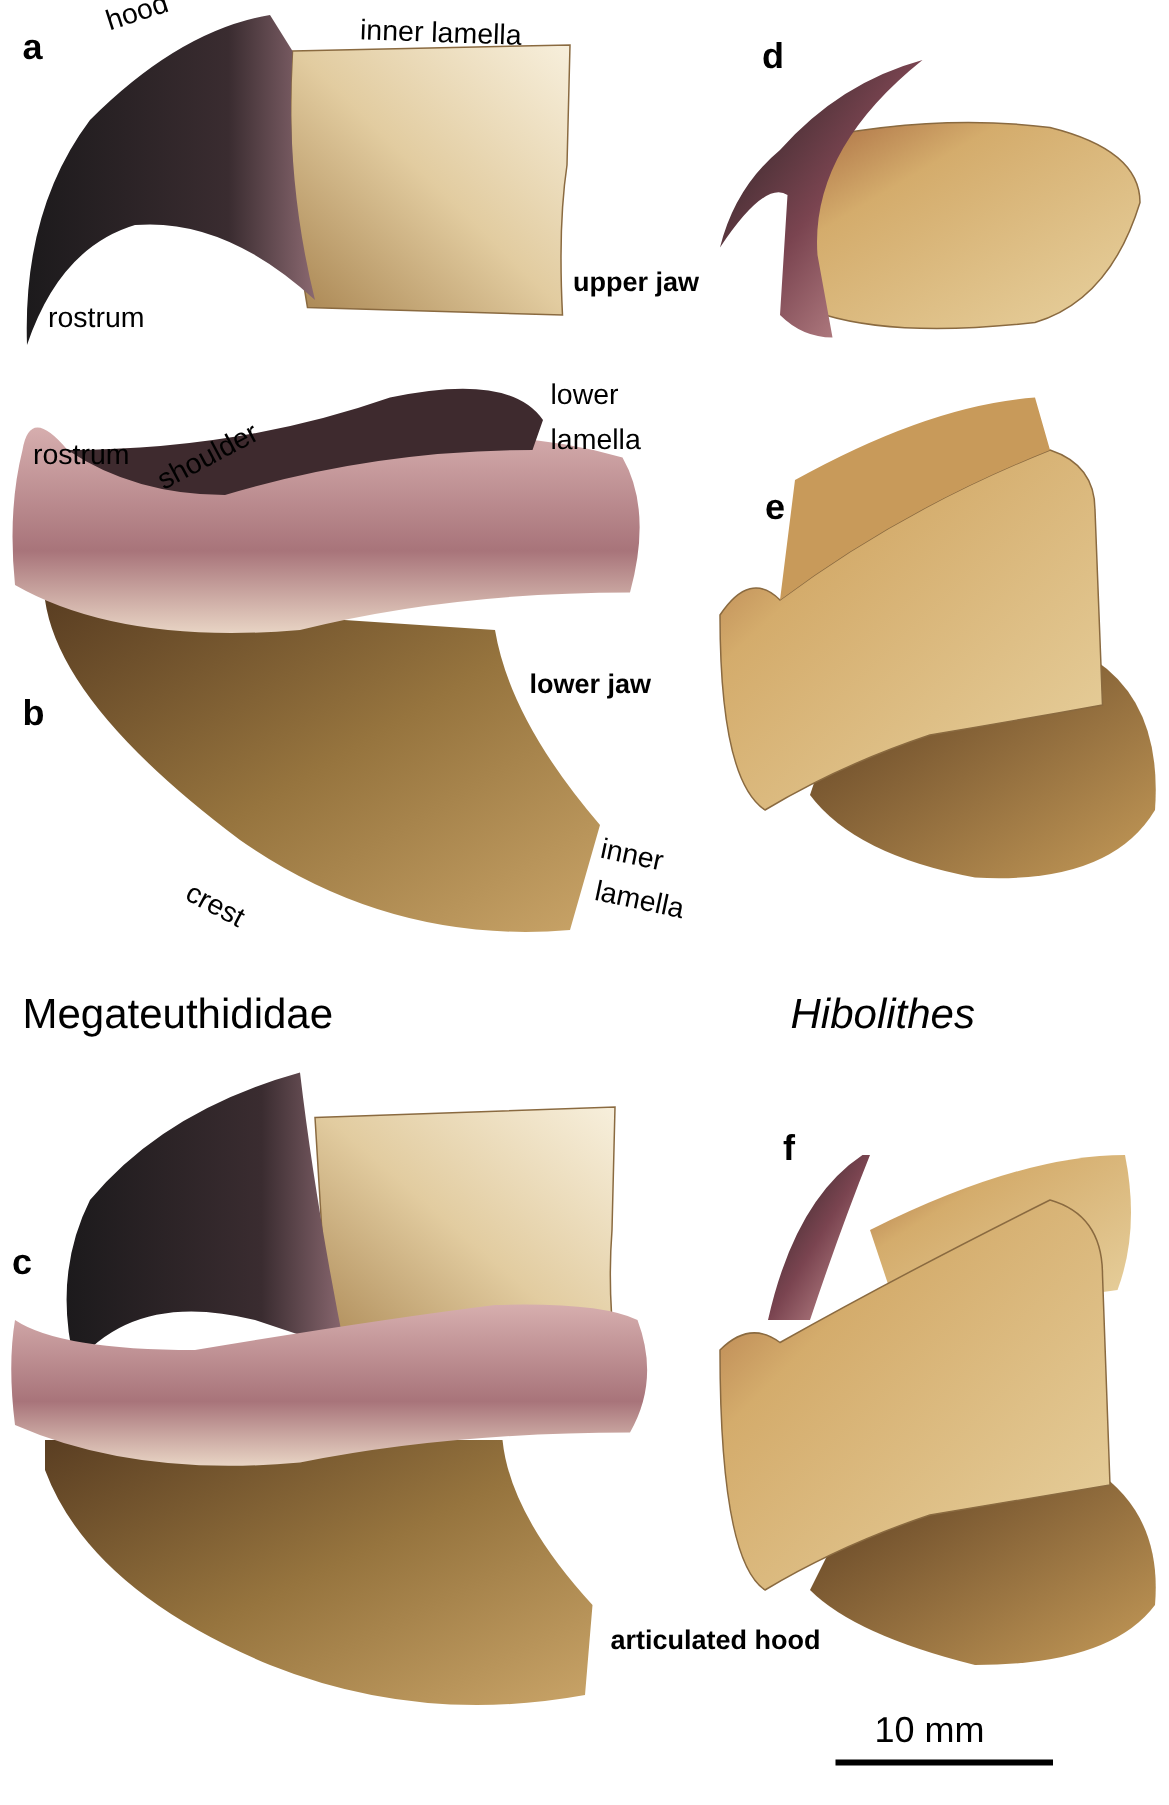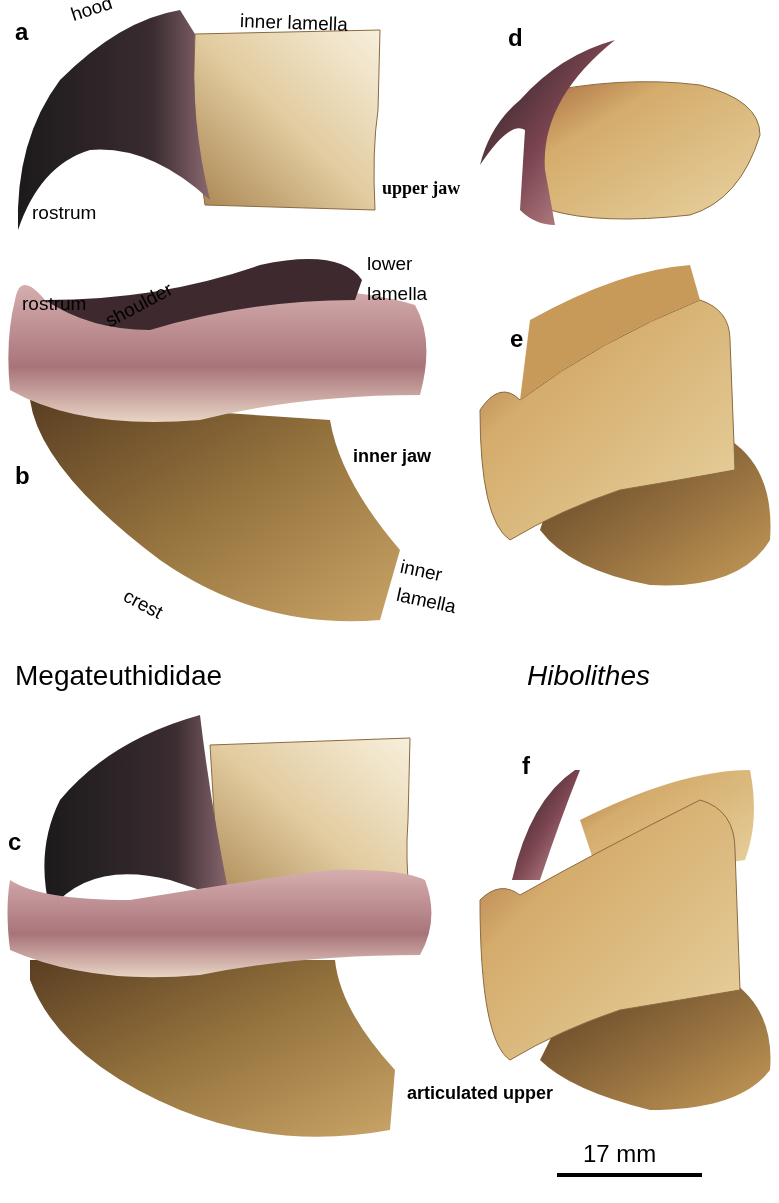--- a/index.html
+++ b/index.html
@@ -95,29 +95,29 @@
 <div class="abs panel-letter" style="left:15px;top:18px;">a</div>
 <div class="abs panel-letter" style="left:15px;top:462px;">b</div>
 <div class="abs panel-letter" style="left:8px;top:828px;">c</div>
 <div class="abs panel-letter" style="left:508px;top:24px;">d</div>
 <div class="abs panel-letter" style="left:510px;top:325px;">e</div>
 <div class="abs panel-letter" style="left:522px;top:752px;">f</div>
 
 <div class="abs lbl" style="left:75px;top:4px;transform:rotate(-18deg);transform-origin:left bottom;">hood</div>
 <div class="abs lbl" style="left:240px;top:12px;transform:rotate(2deg);">inner lamella</div>
 <div class="abs lbl" style="left:32px;top:202px;">rostrum</div>
-<div class="abs blbl" style="left:382px;top:178px;font-family:Liberation Serif, serif;">upper jaw</div>
+<div class="abs blbl" style="left:382px;top:178px;">upper jaw</div>
 
 <div class="abs lbl" style="left:22px;top:293px;">rostrum</div>
 <div class="abs lbl" style="left:112px;top:310px;transform:rotate(-28deg);transform-origin:left bottom;">shoulder</div>
 <div class="abs lbl" style="left:367px;top:253px;">lower</div>
 <div class="abs lbl" style="left:367px;top:283px;">lamella</div>
-<div class="abs blbl" style="left:353px;top:446px;">inner jaw</div>
+<div class="abs blbl" style="left:353px;top:446px;">lower jaw</div>
 <div class="abs lbl" style="left:130px;top:585px;transform:rotate(28deg);transform-origin:left top;">crest</div>
 <div class="abs lbl" style="left:400px;top:560px;transform:rotate(12deg);">inner</div>
 <div class="abs lbl" style="left:396px;top:590px;transform:rotate(12deg);">lamella</div>
 
 <div class="abs taxon" style="left:15px;top:660px;">Megateuthididae</div>
 <div class="abs taxon italic" style="left:527px;top:660px;">Hibolithes</div>
 
-<div class="abs blbl" style="left:407px;top:1083px;">articulated upper</div>
+<div class="abs blbl" style="left:407px;top:1083px;">articulated hood</div>
 
-<div class="abs lbl" style="left:583px;top:1140px;font-size:24px;">17 mm</div>
+<div class="abs lbl" style="left:583px;top:1140px;font-size:24px;">10 mm</div>
 
 </body></html>

